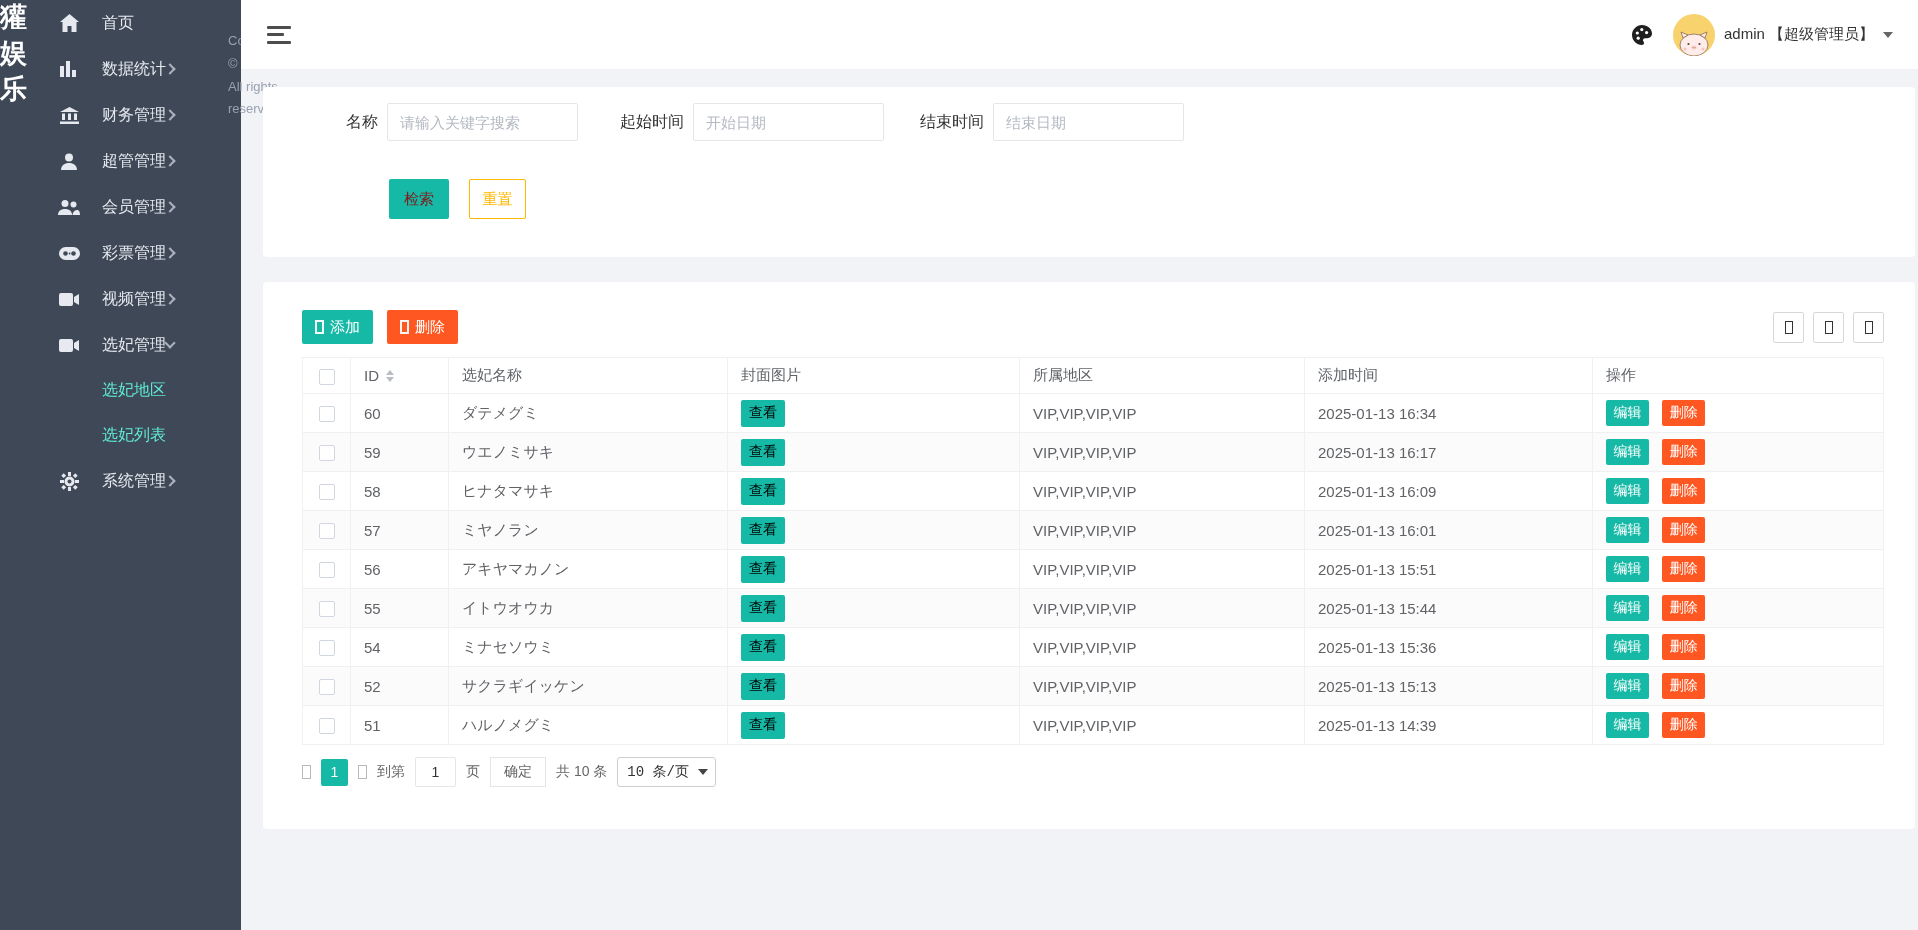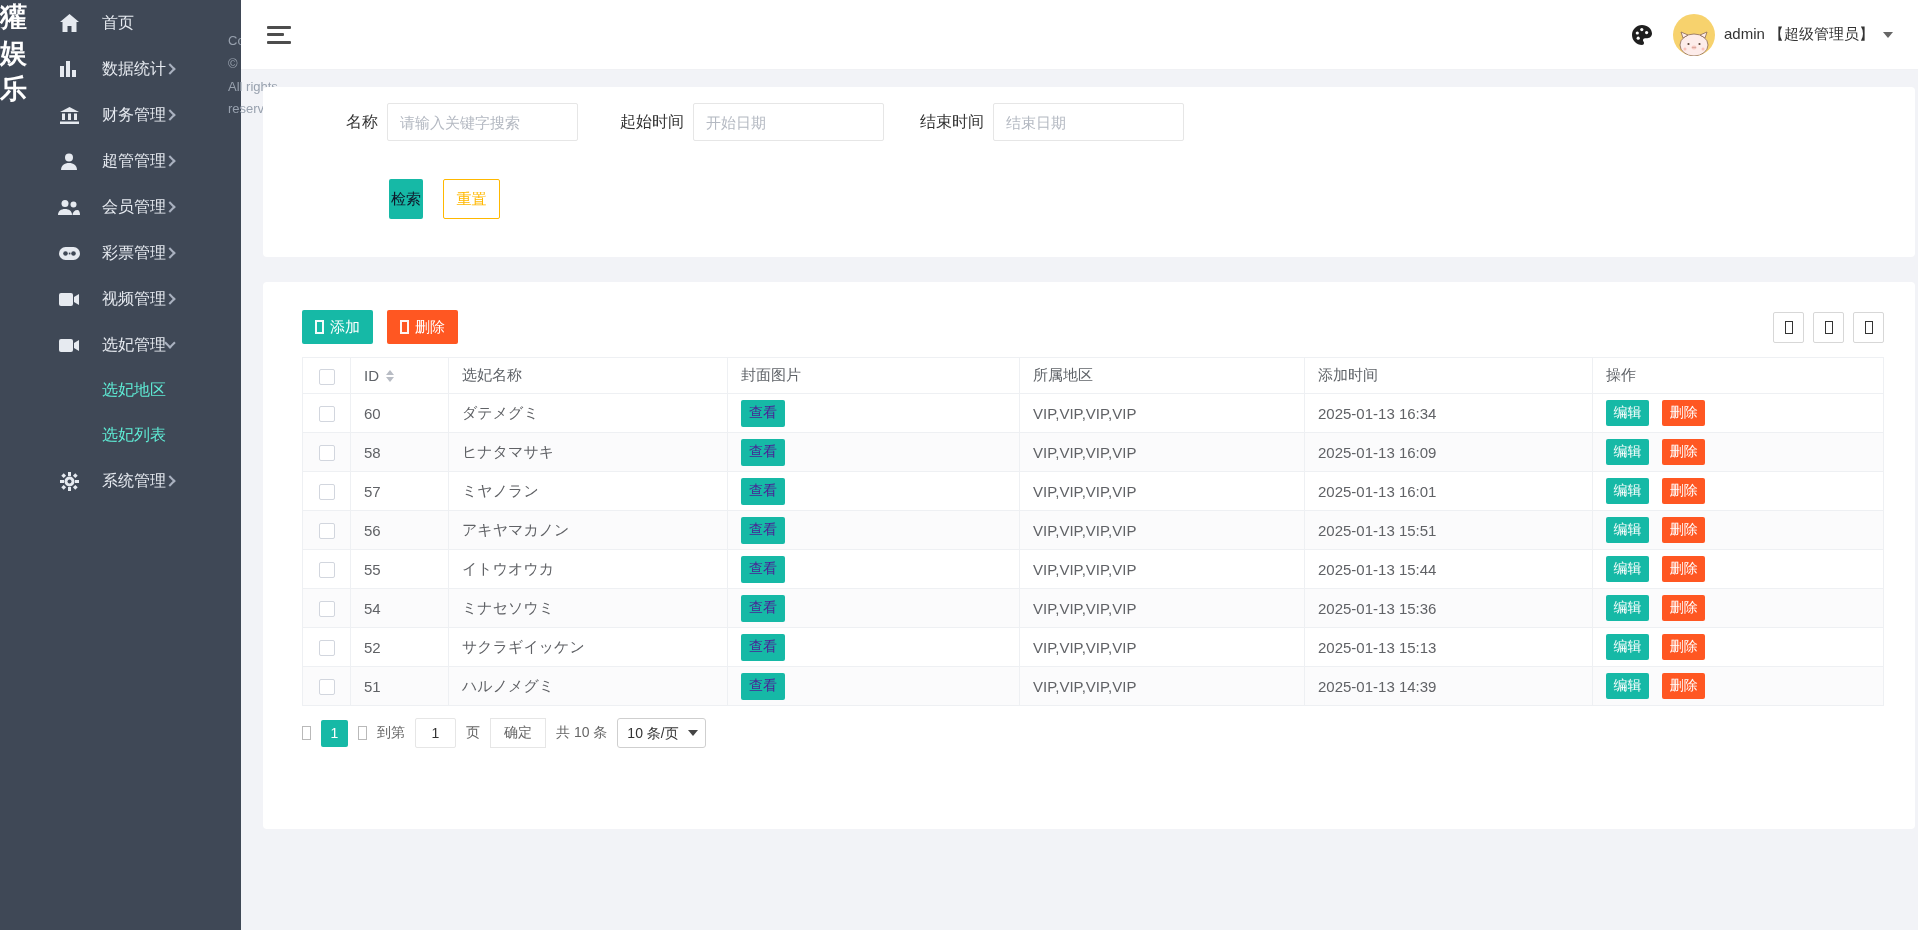--- a/index.html
+++ b/index.html
@@ -50,21 +50,21 @@
   .form-row { display:flex; align-items:center; height:38px; }
   .form-group { display:flex; align-items:center; }
   .form-label { font-size:16px; color:#333; margin-right:9px; white-space:nowrap; }
   .form-input { width:191px; height:38px; border:1px solid #e6e6e6; border-radius:2px;
     padding:0 12px; font-size:15px; color:#333; outline:none; }
   .form-input::placeholder { color:#b4b9c2; }
   .gap1 { margin-left:42px; } .gap2 { margin-left:36px; }
   .btn-row { margin-top:38px; margin-left:43px; display:flex; gap:20px; }
   .btn { border:none; border-radius:2px; cursor:pointer; font-size:15px;
     display:inline-flex; align-items:center; justify-content:center; }
-  .btn-search { width:34px; height:40px; background:#16b9a6; color:#0f172a; }
+  .btn-search { width:60px; height:40px; background:#16b9a6; color:#7f1d1d; }
   .btn-reset  { width:57px; height:40px; background:#fff; color:#ffb800; border:1px solid #ffb800; }
 
   
   .table-card { height:547px; padding:28px 31px 0 39px; }
   .toolbar { display:flex; align-items:center; margin-bottom:13px; }
   .btn-add { height:34px; padding:0 13px; background:#16b9a6; color:#fff; gap:6px; }
   .btn-del-top { height:34px; padding:0 13px; background:#ff5722; color:#fff; gap:6px; margin-left:14px; }
   .tofu { display:inline-block; width:9px; height:14px; border:2px solid rgba(255,255,255,.95); }
   .tool-squares { margin-left:auto; display:flex; gap:9px; }
   .sq-btn { width:31px; height:31px; background:#fff; border:1px solid #d7d7d7; border-radius:2px;
@@ -77,36 +77,36 @@
   tbody td { height:39px; padding:0 13px; background:#fff; }
   tbody tr:nth-child(even) td { background:#fbfbfc; }
   th.c-check, td.c-check { text-align:center; padding:0; }
   .checkbox { display:inline-block; width:16px; height:16px; border:1px solid #d2d6de; border-radius:2px;
     background:#fff; vertical-align:middle; cursor:pointer; }
   .th-id { display:flex; align-items:center; gap:7px; }
   .sort { display:inline-flex; flex-direction:column; gap:2px; cursor:pointer; }
   .sort i { width:0; height:0; border-left:4px solid transparent; border-right:4px solid transparent; }
   .sort .up { border-bottom:5px solid #b8bcc4; }
   .sort .dn { border-top:5px solid #b8bcc4; }
-  .btn-view { width:44px; height:27px; background:#16b9a6; color:#4c1d95; font-size:14px; }
+  .btn-view { width:44px; height:27px; background:#16b9a6; color:#000000; font-size:14px; }
   .btn-edit { width:43px; height:26px; background:#16b9a6; color:#fff; font-size:14px; }
   .btn-rowdel { width:43px; height:26px; background:#ff5722; color:#fff; font-size:14px; margin-left:9px; }
 
   
   .pagination { display:flex; align-items:center; margin-top:12px; gap:10px; font-size:14px; color:#666; }
   .pg-tofu { width:9px; height:14px; border:1.5px solid #b9b9b9; display:inline-block; cursor:pointer; }
   .pg-active { width:27px; height:27px; background:#16b9a6; color:#fff; border-radius:2px;
     display:flex; align-items:center; justify-content:center; font-size:14px; cursor:default; }
   .pg-input { width:41px; height:30px; border:1px solid #e6e6e6; border-radius:2px; text-align:center;
     font-size:14px; color:#333; outline:none; }
   .pg-confirm { height:30px; padding:0 13px; background:#fff; border:1px solid #e6e6e6; color:#666; font-size:14px; }
   .pg-select-wrap { position:relative; display:inline-block; }
   .pg-select { height:30px; border:1px solid #cfcfcf; border-radius:3px; background:#fff;
     font-size:14px; color:#333; padding:0 26px 0 9px; appearance:none; -webkit-appearance:none; outline:none; cursor:pointer;
-    font-family:Liberation Sans, sans-serif; }
+    font-family:Liberation Mono, monospace; }
   .pg-select-wrap::after { content:""; position:absolute; right:8px; top:12px; width:0; height:0;
     border-left:5px solid transparent; border-right:5px solid transparent; border-top:6px solid #444; pointer-events:none; }
 </style>
 </head>
 <body>
 
 <div class="app">
 
   <aside class="sidebar">
     <div class="logo">蜜獾娱乐</div>
@@ -362,20 +362,32 @@
                 <td>ダテメグミ</td>
                 <td><button class="btn btn-view">查看</button></td>
                 <td>VIP,VIP,VIP,VIP</td>
                 <td>2025-01-13 16:34</td>
                 <td>
                   <button class="btn btn-edit">编辑</button>
                   <button class="btn btn-rowdel">删除</button>
                 </td>
               </tr>
 
+              <tr>
+                <td class="c-check"><span class="checkbox"></span></td>
+                <td>59</td>
+                <td>ウエノミサキ</td>
+                <td><button class="btn btn-view">查看</button></td>
+                <td>VIP,VIP,VIP,VIP</td>
+                <td>2025-01-13 16:17</td>
+                <td>
+                  <button class="btn btn-edit">编辑</button>
+                  <button class="btn btn-rowdel">删除</button>
+                </td>
+              </tr>
 
               <tr>
                 <td class="c-check"><span class="checkbox"></span></td>
                 <td>58</td>
                 <td>ヒナタマサキ</td>
                 <td><button class="btn btn-view">查看</button></td>
                 <td>VIP,VIP,VIP,VIP</td>
                 <td>2025-01-13 16:09</td>
                 <td>
                   <button class="btn btn-edit">编辑</button>

